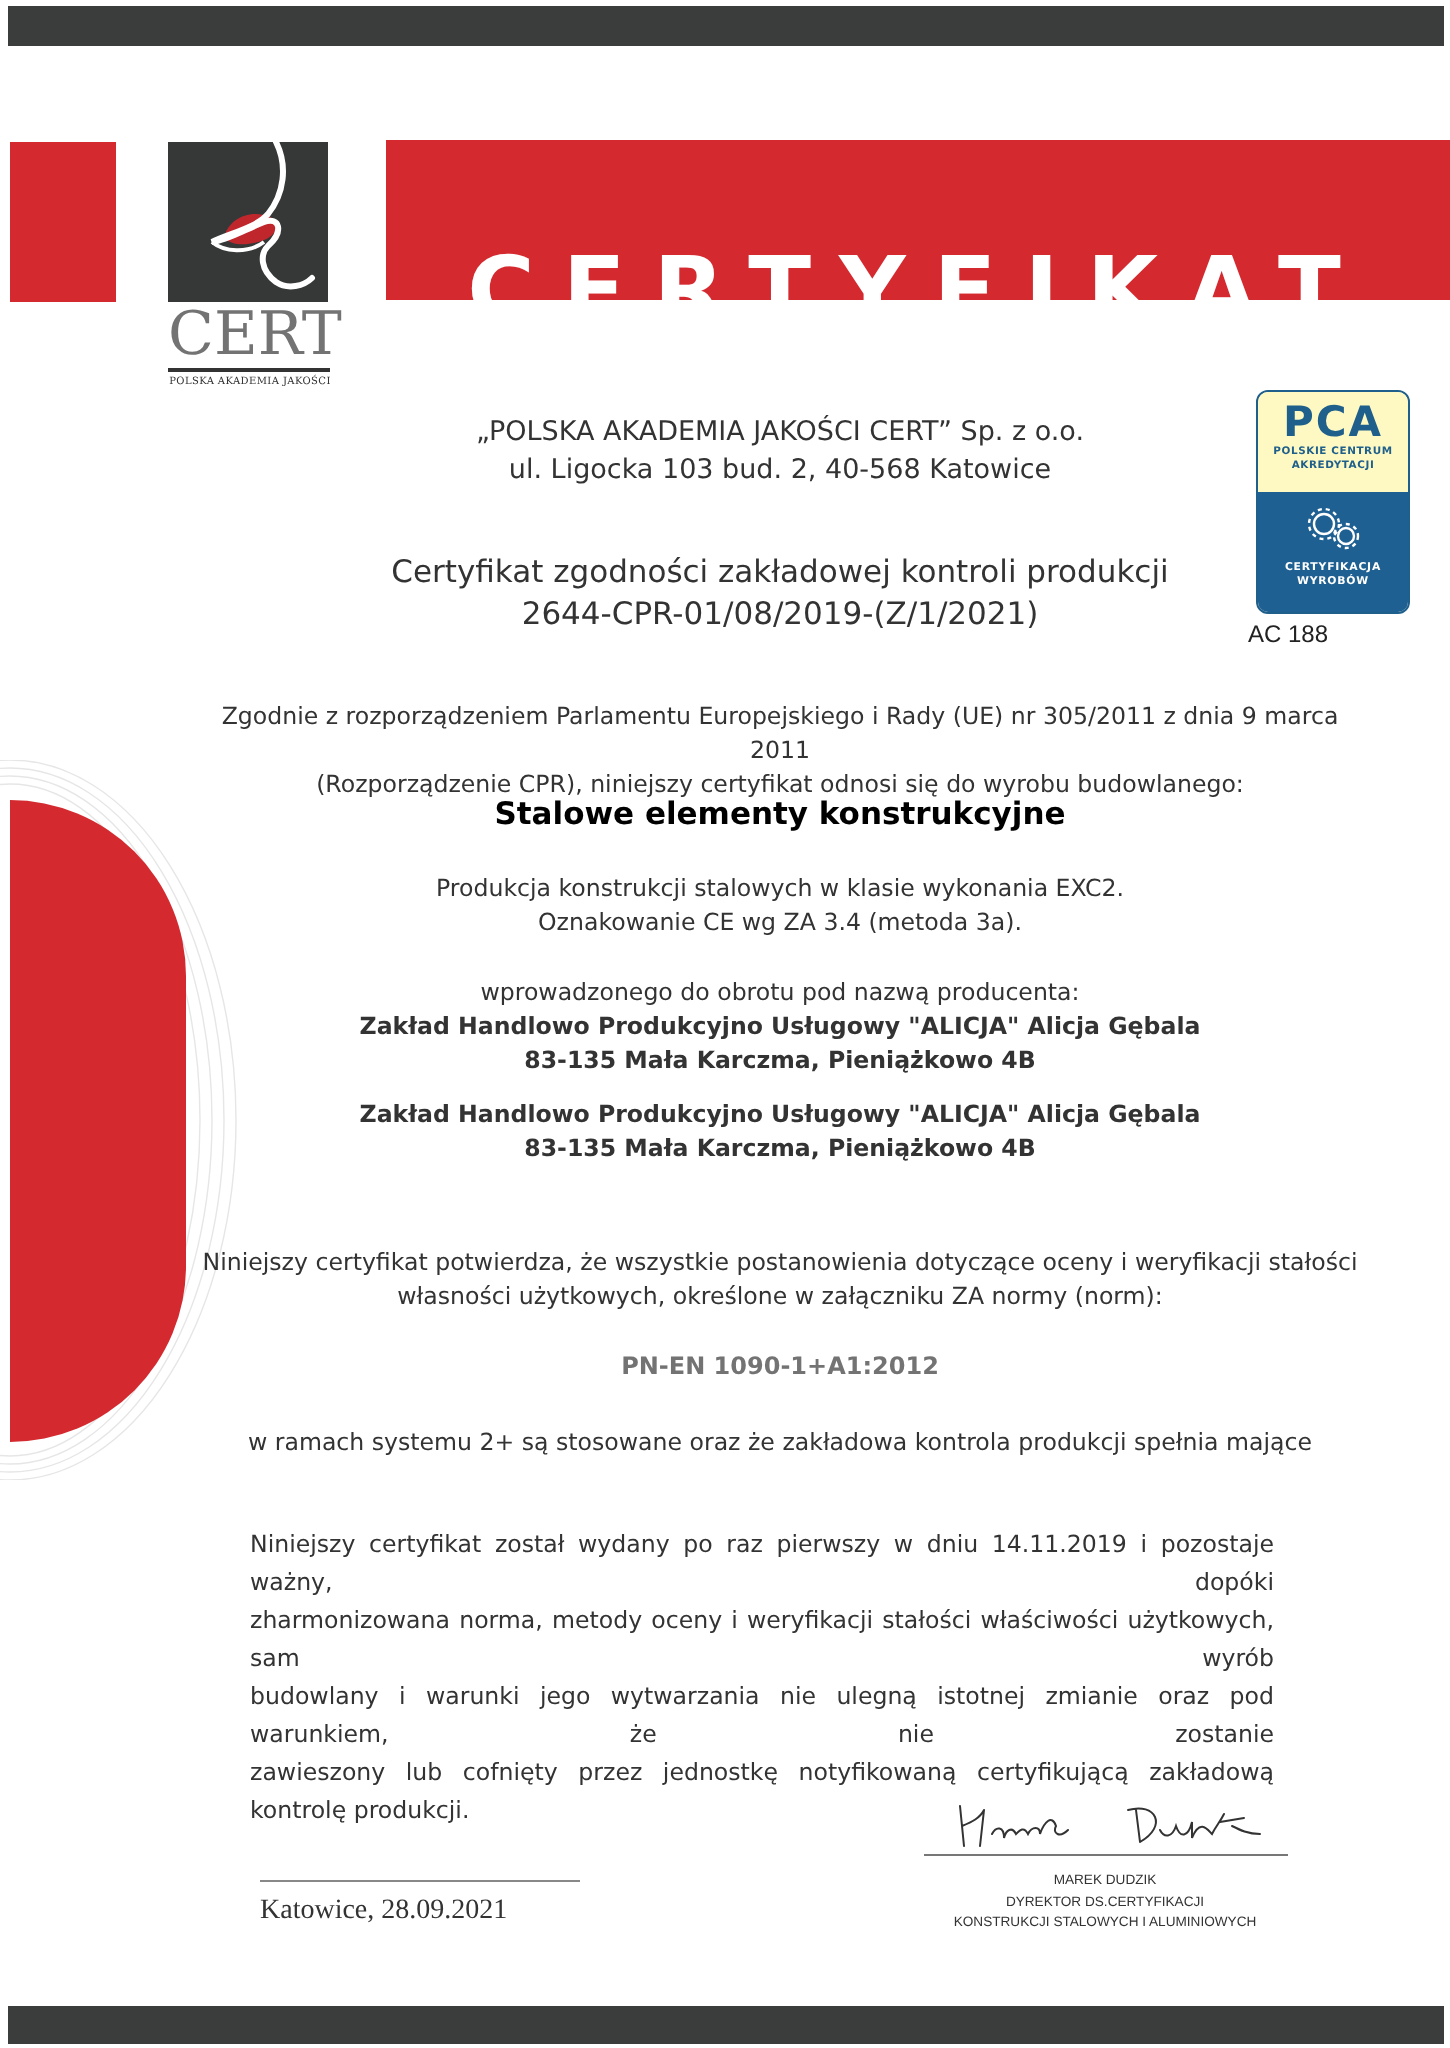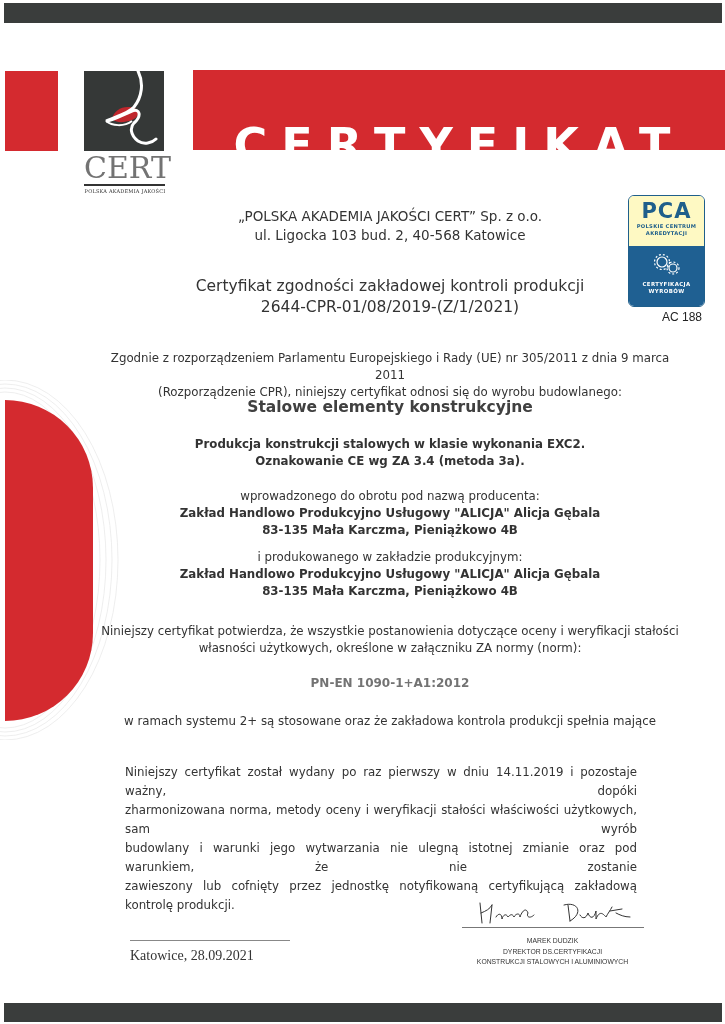--- a/index.html
+++ b/index.html
@@ -17,29 +17,29 @@
               font-size:5px; color:#333; letter-spacing:0.2px; }
   .banner { left:193px; top:70px; width:532px; height:80px; background:#d42a2f; }
   .banner-title { left:193px; top:70px; width:532px; height:80px; display:flex; align-items:center; justify-content:center;
                   color:#fff; font-family:"DejaVu Sans","Liberation Sans",sans-serif; font-weight:bold; font-size:46px; letter-spacing:14px;margin-top:35px; }
   .pca-box { left:628px; top:195px; width:75px; height:110px; border:1.5px solid #1f5f8b; border-radius:6px; overflow:hidden; background:#fff; }
   .pca-top { height:50px; background:#fef9c3; text-align:center; }
   .pca-logo { font-family:"DejaVu Sans","Liberation Sans",sans-serif; font-weight:bold; font-size:21px; color:#1f5f8b; line-height:24px; padding-top:3px; letter-spacing:1px;}
   .pca-name { font-size:5.2px; font-weight:bold; color:#1f5f8b; line-height:6.5px; letter-spacing:0.3px; }
   .pca-bottom { height:60px; background:#1f6092; color:#fff; text-align:center; }
   .pca-cert { font-size:5.4px; font-weight:bold; line-height:7px; letter-spacing:0.4px; }
-  .pca-ac { left:624px; top:310px; width:78px; text-align:right; font-family:"Liberation Sans",sans-serif; font-size:12px; color:#222; }
+  .pca-ac { left:624px; top:310px; width:78px; text-align:left; font-family:"Liberation Sans",sans-serif; font-size:12px; color:#222; }
   .half-circle { left:5px; top:400px; width:88px; height:321px; background:#d42a2f; border-radius:0 160px 160px 0 / 0 160px 160px 0; }
   .arcs { left:0; top:380px; }
   .center { left:100px; width:580px; text-align:center; }
   .t-issuer { top:207px; font-size:13.5px; line-height:19px; color:#333; }
   .t-cert-title { top:276px; font-size:15.5px; line-height:21px; color:#333; }
   .t-intro { top:350px; font-size:11.8px; line-height:17px; color:#333; }
-  .t-product { top:398px; font-size:15.5px; font-weight:bold; color:#404040; }
-  .t-desc { top:436px; font-size:11.8px; font-weight:bold; line-height:17px; color:#333; }
+  .t-product { top:398px; font-size:15.5px; font-weight:bold; color:#000000; }
+  .t-desc { top:436px; font-size:11.8px; font-weight:normal; line-height:17px; color:#333; }
   .t-block { font-size:11.8px; line-height:17px; color:#333; }
   .t-norm { top:676px; font-size:12px; font-weight:bold; color:#737373; }
   .t-final { left:125px; top:763px; width:512px; font-size:11.8px; line-height:19px; text-align:justify; color:#333; }
   .date-line { left:130px; top:940px; width:160px; height:1px; background:#888; }
   .date-text { left:130px; top:948px; font-size:14px; color:#333; font-family:Liberation Serif, serif; }
   .sig-line { left:462px; top:927px; width:182px; height:1px; background:#777; }
   .sig-area { left:460px; top:895px; }
   .signer { left:450px; top:936px; width:205px; text-align:center; font-size:6.8px; line-height:10.5px; color:#333; font-family:"Liberation Sans",sans-serif; }
 </style>
 </head>
@@ -115,21 +115,20 @@
   <div>Oznakowanie CE wg ZA 3.4 (metoda 3a).</div>
 </div>
 
 <div class="abs center t-block" style="top:488px">
   <div>wprowadzonego do obrotu pod nazwą producenta:</div>
   <div style="font-weight:bold">Zakład Handlowo Produkcyjno Usługowy "ALICJA" Alicja Gębala</div>
   <div style="font-weight:bold">83-135 Mała Karczma, Pieniążkowo 4B</div>
 </div>
 
 <div class="abs center t-block" style="top:549px">
-  <div>i produkowanego w zakładzie produkcyjnym:</div>
   <div style="font-weight:bold">Zakład Handlowo Produkcyjno Usługowy "ALICJA" Alicja Gębala</div>
   <div style="font-weight:bold">83-135 Mała Karczma, Pieniążkowo 4B</div>
 </div>
 
 <div class="abs center t-block" style="top:623px">
   <div>Niniejszy certyfikat potwierdza, że wszystkie postanowienia dotyczące oceny i weryfikacji stałości</div>
   <div>własności użytkowych, określone w załączniku ZA normy (norm):</div>
 </div>
 
 <div class="abs center t-norm">PN-EN 1090-1+A1:2012</div>

